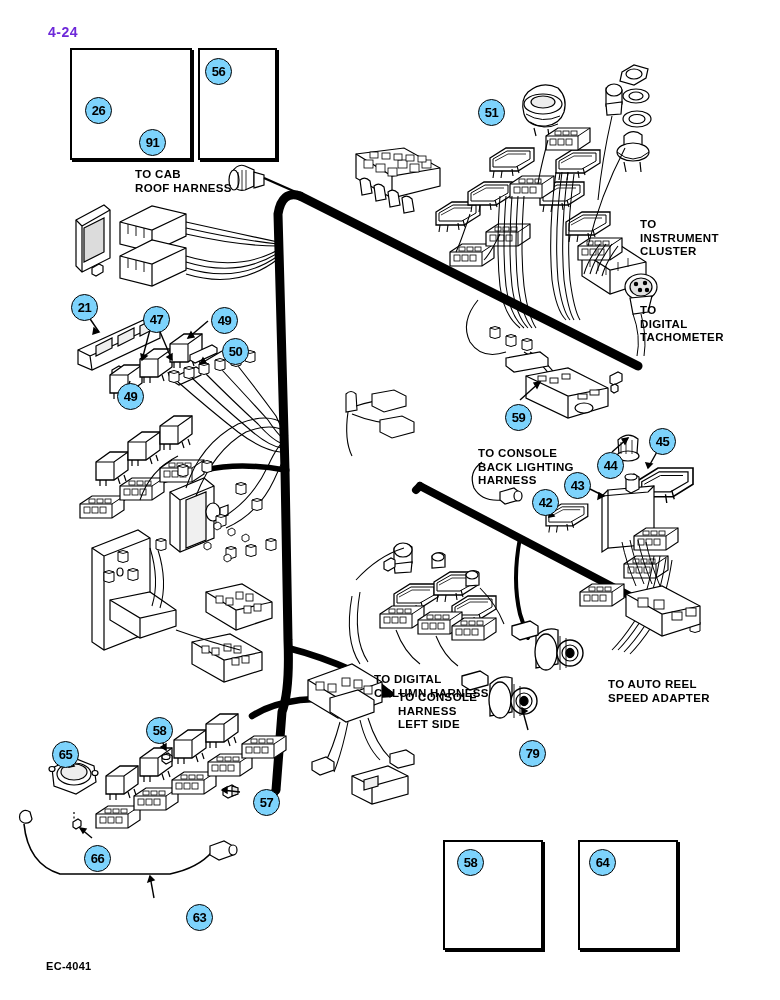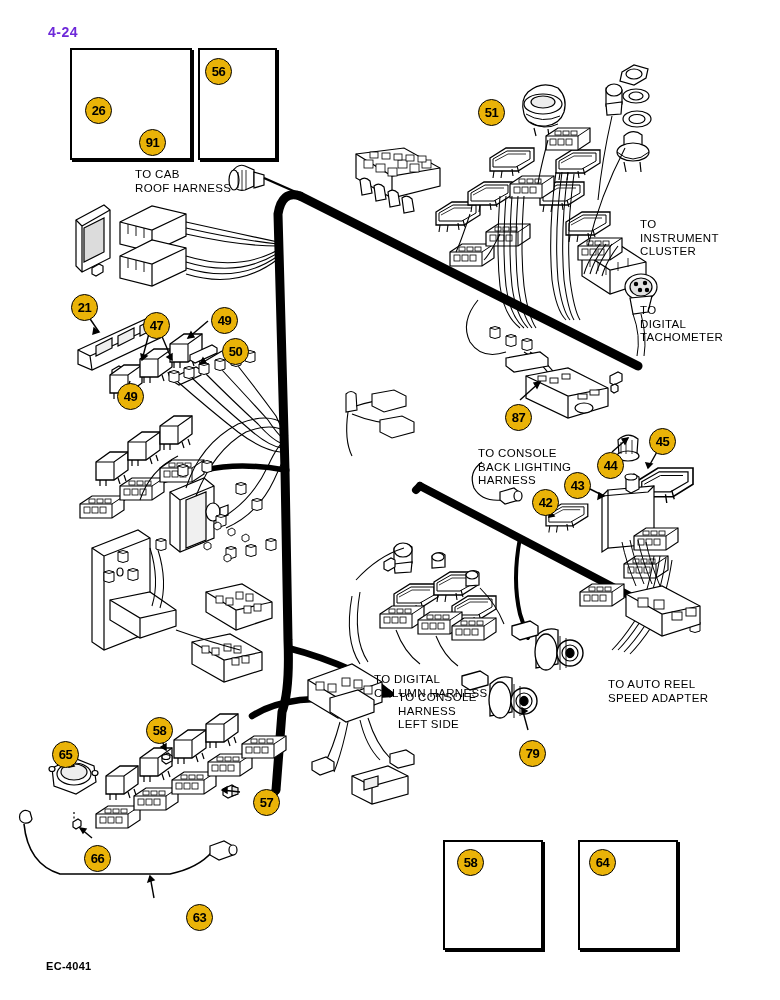--- a/index.html
+++ b/index.html
@@ -36,33 +36,33 @@
   }
   .fig-code {
     left: 46px; top: 960px;
     font-size: 11px;
     font-weight: bold;
     letter-spacing: 0.3px;
     color: #000;
   }
   .note {
     font-size: 11.5px;
-    font-weight: normal;
+    font-weight: bold;
     line-height: 13.5px;
     letter-spacing: 0.35px;
     color: #000;
     white-space: pre-line;
   }
 
   
   .callout {
     width: 27px; height: 27px;
     border: 1.6px solid #000;
     border-radius: 50%;
-    background: #eab308;
+    background: #7dd3fc;
     color: #000;
     font-size: 13px;
     font-weight: bold;
     line-height: 25px;
     text-align: center;
     letter-spacing: -0.4px;
     box-sizing: border-box;
     z-index: 6;
   }
 
@@ -827,25 +827,25 @@
       <div class="abs detail-box" style="left: 443px; top: 840px; width: 100px; height: 110px;"></div>
       <div class="abs detail-box" style="left: 578px; top: 840px; width: 100px; height: 110px;"></div>
     </div>
 
   <div id="callouts">
       <div class="abs callout" style="left: 85px; top: 97px;">26</div>
       <div class="abs callout" style="left: 139px; top: 129px;">91</div>
       <div class="abs callout" style="left: 205px; top: 58px;">56</div>
       <div class="abs callout" style="left: 478px; top: 99px;">51</div>
       <div class="abs callout" style="left: 71px; top: 294px;">21</div>
-      <div class="abs callout" style="left: 143px; top: 306px; margin-top: 6px;">47</div>
+      <div class="abs callout" style="left: 143px; top: 306px;">47</div>
       <div class="abs callout" style="left: 211px; top: 307px;">49</div>
       <div class="abs callout" style="left: 222px; top: 338px;">50</div>
       <div class="abs callout" style="left: 117px; top: 383px;">49</div>
-      <div class="abs callout" style="left: 505px; top: 404px;">87</div>
+      <div class="abs callout" style="left: 505px; top: 404px;">59</div>
       <div class="abs callout" style="left: 649px; top: 428px;">45</div>
       <div class="abs callout" style="left: 597px; top: 452px;">44</div>
       <div class="abs callout" style="left: 564px; top: 472px;">43</div>
       <div class="abs callout" style="left: 532px; top: 489px;">42</div>
       <div class="abs callout" style="left: 519px; top: 740px;">79</div>
       <div class="abs callout" style="left: 146px; top: 717px;">58</div>
       <div class="abs callout" style="left: 52px; top: 741px;">65</div>
       <div class="abs callout" style="left: 253px; top: 789px;">57</div>
       <div class="abs callout" style="left: 84px; top: 845px;">66</div>
       <div class="abs callout" style="left: 142px; top: 904px; margin-left: 44px;">63</div>

